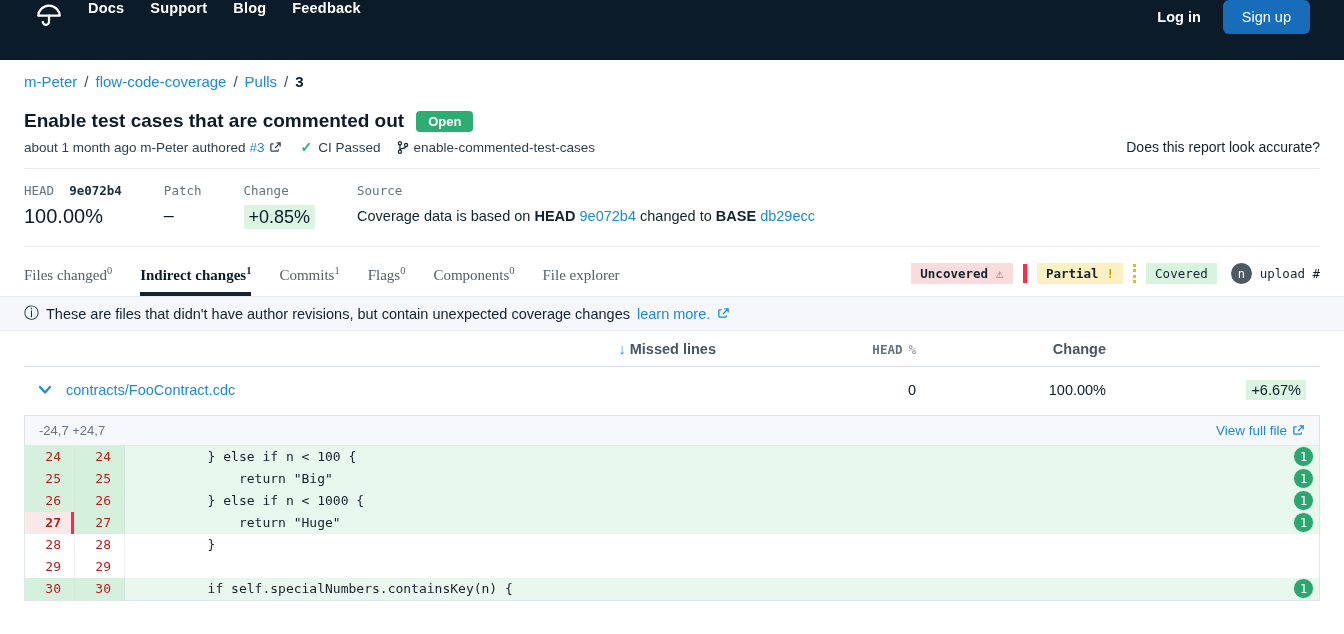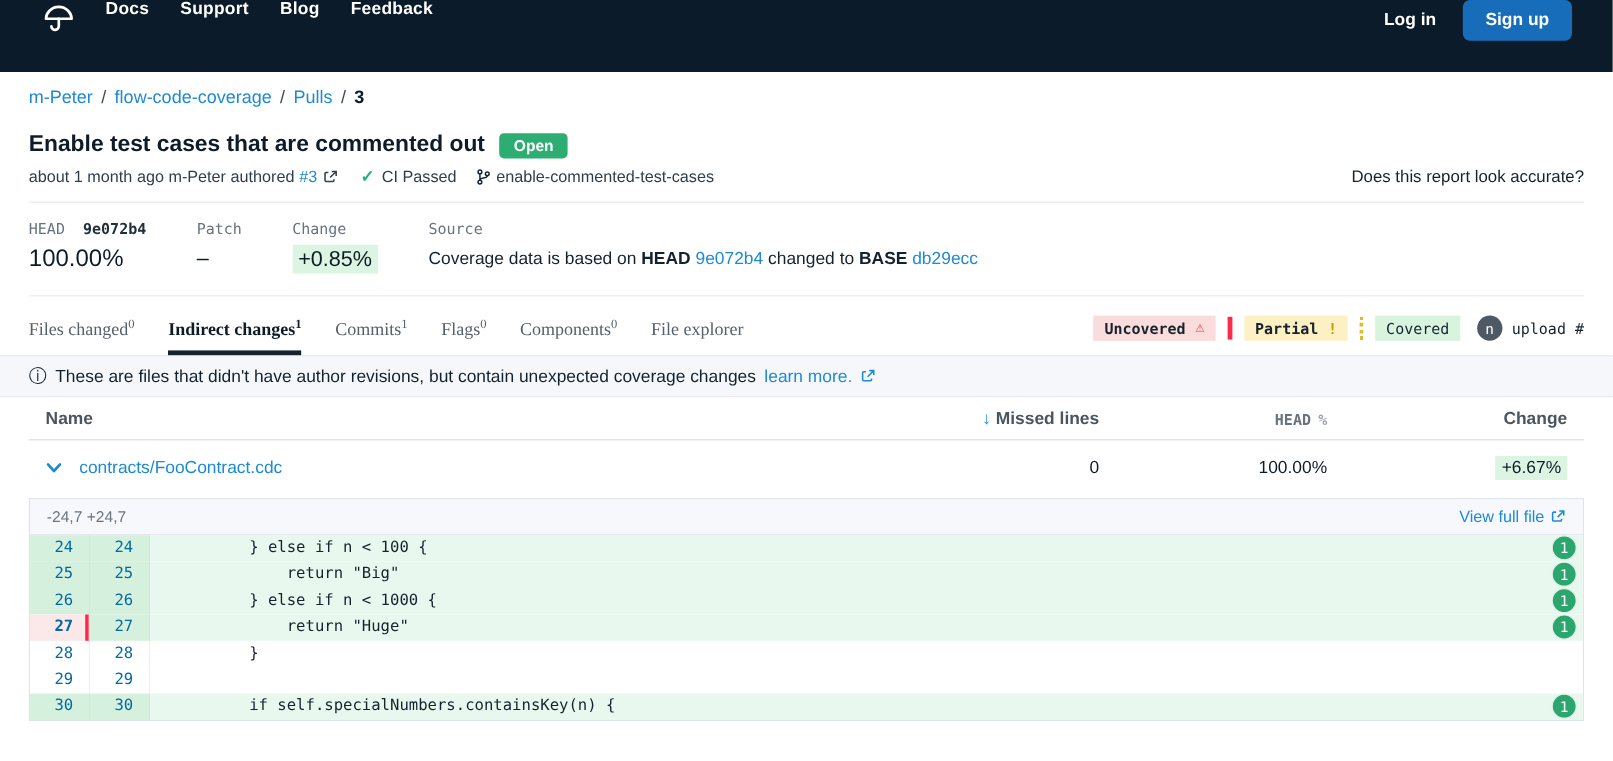--- a/index.html
+++ b/index.html
@@ -6,21 +6,21 @@
   html,body { width:1344px; height:634px; background:#fff; overflow:hidden;
     font-family:"Liberation Sans", sans-serif; color:#0e1b29; }
 
   
   .navbar { height:60px; background:#0c1b29; display:flex; align-items:flex-start; padding:0 34px; }
   .logo { width:32px; height:32px; margin-right:22px; display:flex; align-items:center; }
   .nav-links { display:flex; gap:26px; }
   .nav-link { color:#fff; font-size:14.5px; font-weight:700; letter-spacing:.2px; cursor:pointer; }
   .nav-right { margin-left:auto; display:flex; align-items:center; gap:22px; }
   .login-link { color:#fff; font-size:14.5px; font-weight:700; cursor:pointer; }
-  .signup-btn { background:#176dba; color:#fff; font-size:14.5px; font-weight:700;
+  .signup-btn { background:#176dba; color:#fff; font-size:14.5px; font-weight:400;
     border:none; border-radius:6px; padding:9px 19px; cursor:pointer; }
 
   .content { padding:0 24px; }
 
   
   .breadcrumb { padding-top:13px; font-size:15px; color:#3c4a58; }
   .breadcrumb a { color:#1d8ad2; text-decoration:none; cursor:pointer; }
   .crumb-sep { margin:0 7px; color:#3c4a58; }
   .crumb-current { font-weight:700; color:#0e1b29; }
 
@@ -95,21 +95,21 @@
   
   .diff-panel { margin-top:2px; border:1px solid #dfe5ee; }
   .diff-header { height:30px; background:#f7f8fb; border-bottom:1px solid #e4e9f1;
     display:flex; align-items:center; padding:0 14px; }
   .hunk { font-size:13px; color:#6a7480; }
   .view-full { margin-left:auto; font-size:13.5px; color:#1d8ad2; text-decoration:none;
     display:flex; align-items:center; cursor:pointer; }
   .view-full .ext-icon { color:#1d8ad2; }
   .code-row { display:flex; height:22px; position:relative;
     font-family:"DejaVu Sans Mono", monospace; font-size:13px; line-height:22px; }
-  .num { width:50px; flex:0 0 50px; text-align:right; padding-right:13px; color:#0369a1;
+  .num { width:50px; flex:0 0 50px; text-align:right; padding-right:13px; color:#b91c1c;
     border-right:1px solid #edf1f6; }
   .code { flex:1; white-space:pre; padding-left:20px; color:#16222e; }
   .code-row.cov .num { background:#d5f1de; border-right-color:#cfeada; }
   .code-row.cov .code { background:#e9f8ee; }
   .num.old-uncovered { background:#fbe9ea !important; font-weight:700;
     box-shadow:inset -3px 0 0 #fd2b49; border-right-color:#fbe9ea; }
   .upload-badge { position:absolute; right:5px; top:0; width:21px; height:21px; border-radius:50%;
     background:#2aa66e; border:1px solid #dff2e7; color:#fff; font-size:12px;
     display:flex; align-items:center; justify-content:center; }
 </style>
@@ -234,21 +234,20 @@
     <a>learn more.</a>
     <span class="ext-icon" style="color:#1d8ad2; margin-left:0;">
       <svg width="13" height="13" viewBox="0 0 14 14">
           <path d="M5 3 H3 a1 1 0 0 0 -1 1 v6 a1 1 0 0 0 1 1 h6 a1 1 0 0 0 1 -1 V9" fill="none" stroke="currentColor" stroke-width="1.4"></path>
           <path d="M8 2 h4 v4 M12 2 L6.5 7.5" fill="none" stroke="currentColor" stroke-width="1.4"></path>
         </svg>
     </span>
   </div>
 
   <div class="tbl-header">
-    <span class="th">Name</span>
     <span class="th right"><span class="sort-arrow">↓</span><span>Missed lines</span></span>
     <span class="th right th-head-mono"><span>HEAD</span><span class="pct">%</span></span>
     <span class="th right">Change</span>
   </div>
   <div class="tbl-row">
     <span class="file-cell">
       <span class="chev">
         <svg width="14" height="10" viewBox="0 0 14 10">
             <path d="M2 2 L7 7.5 L12 2" fill="none" stroke="#1d8ad2" stroke-width="2.2" stroke-linecap="round" stroke-linejoin="round"></path>
           </svg>

